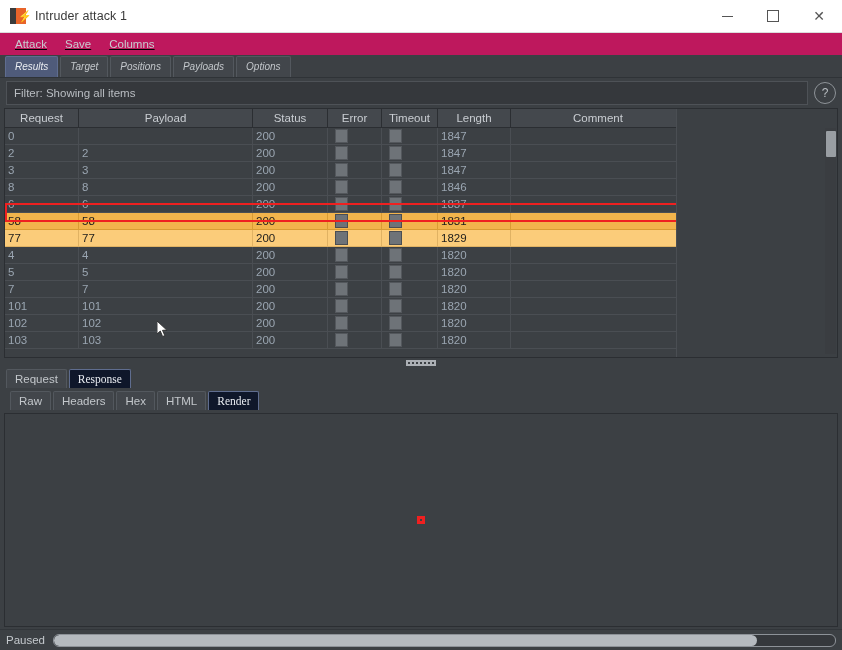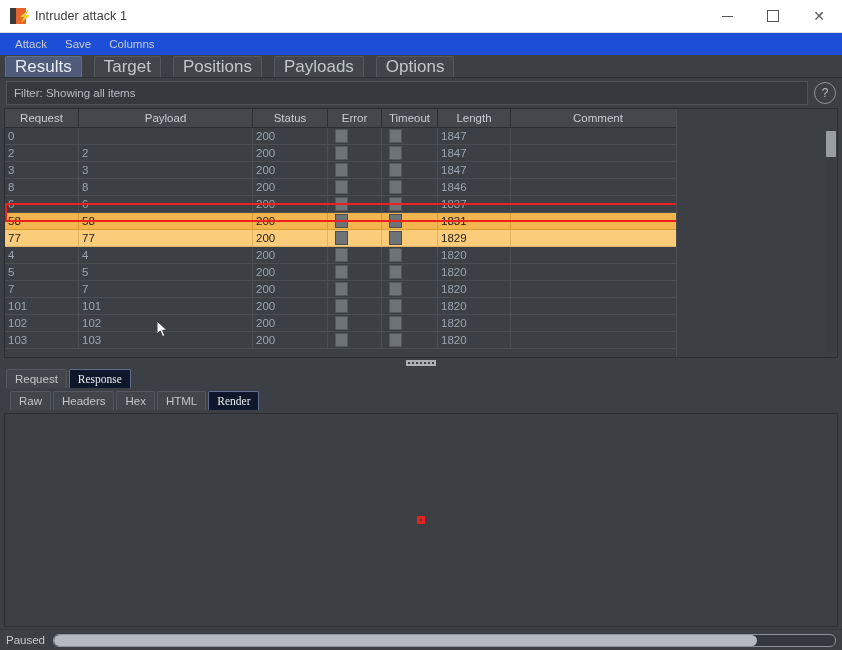--- a/index.html
+++ b/index.html
@@ -21,29 +21,29 @@
   .tb-icon .sq-r{position:absolute;left:6px;top:0;width:10px;height:16px;background:#e8642a;}
   .tb-icon .bolt{position:absolute;left:8px;top:2px;width:5px;height:12px;color:#fff;font-size:11px;line-height:12px;}
   .tb-title{font-size:12.5px;color:#3a3a3a;flex:1 1 auto;letter-spacing:.1px;}
   .tb-btns{display:flex;height:32px;}
   .tb-btn{width:46px;height:32px;display:flex;align-items:center;justify-content:center;color:#555;font-size:13px;}
   .glyph-min{display:block;width:11px;height:1px;background:#555;}
   .glyph-max{display:block;width:10px;height:10px;border:1px solid #555;}
   .glyph-close{font-size:14px;line-height:14px;color:#555;}
 
   
-  .menubar{height:22px;min-height:22px;background:#1d4ed8;display:flex;align-items:center;padding-left:6px;}
+  .menubar{height:22px;min-height:22px;background:#be185d;display:flex;align-items:center;padding-left:6px;text-decoration:underline;}
   .menuitem{font-size:11.5px;color:#c8ccd0;padding:2px 9px;}
 
   
   .tabstrip{height:22px;min-height:22px;background:#3c4044;display:flex;align-items:flex-end;padding-left:5px;border-bottom:1px solid #2f3337;}
   .tab{
-    font-size:17px;color:#c3c7cb;padding:3px 9px 3px 9px;margin-right:12px;
+    font-size:10px;color:#c3c7cb;padding:3px 9px 3px 9px;margin-right:2px;
     background:#42464b;border:1px solid #53585e;border-bottom:none;
-    border-radius:2px 2px 0 0;line-height:14px;
+    border-radius:2px 2px 0 0;line-height:14px;font-style:italic;
   }
   .tab.sel{background:#4f5b7a;color:#e9ecf1;border-color:#5f6d8f;}
 
   
   .filterrow{height:30px;min-height:30px;display:flex;align-items:center;padding:0 6px;background:#3c4044;justify-content:space-between;}
   .filterbox{
     flex:1 1 auto;height:22px;background:#35383c;border:1px solid #4e5257;
     display:flex;align-items:center;padding-left:7px;font-size:11.5px;color:#b9bdc2;
   }
   .helpbtn{

